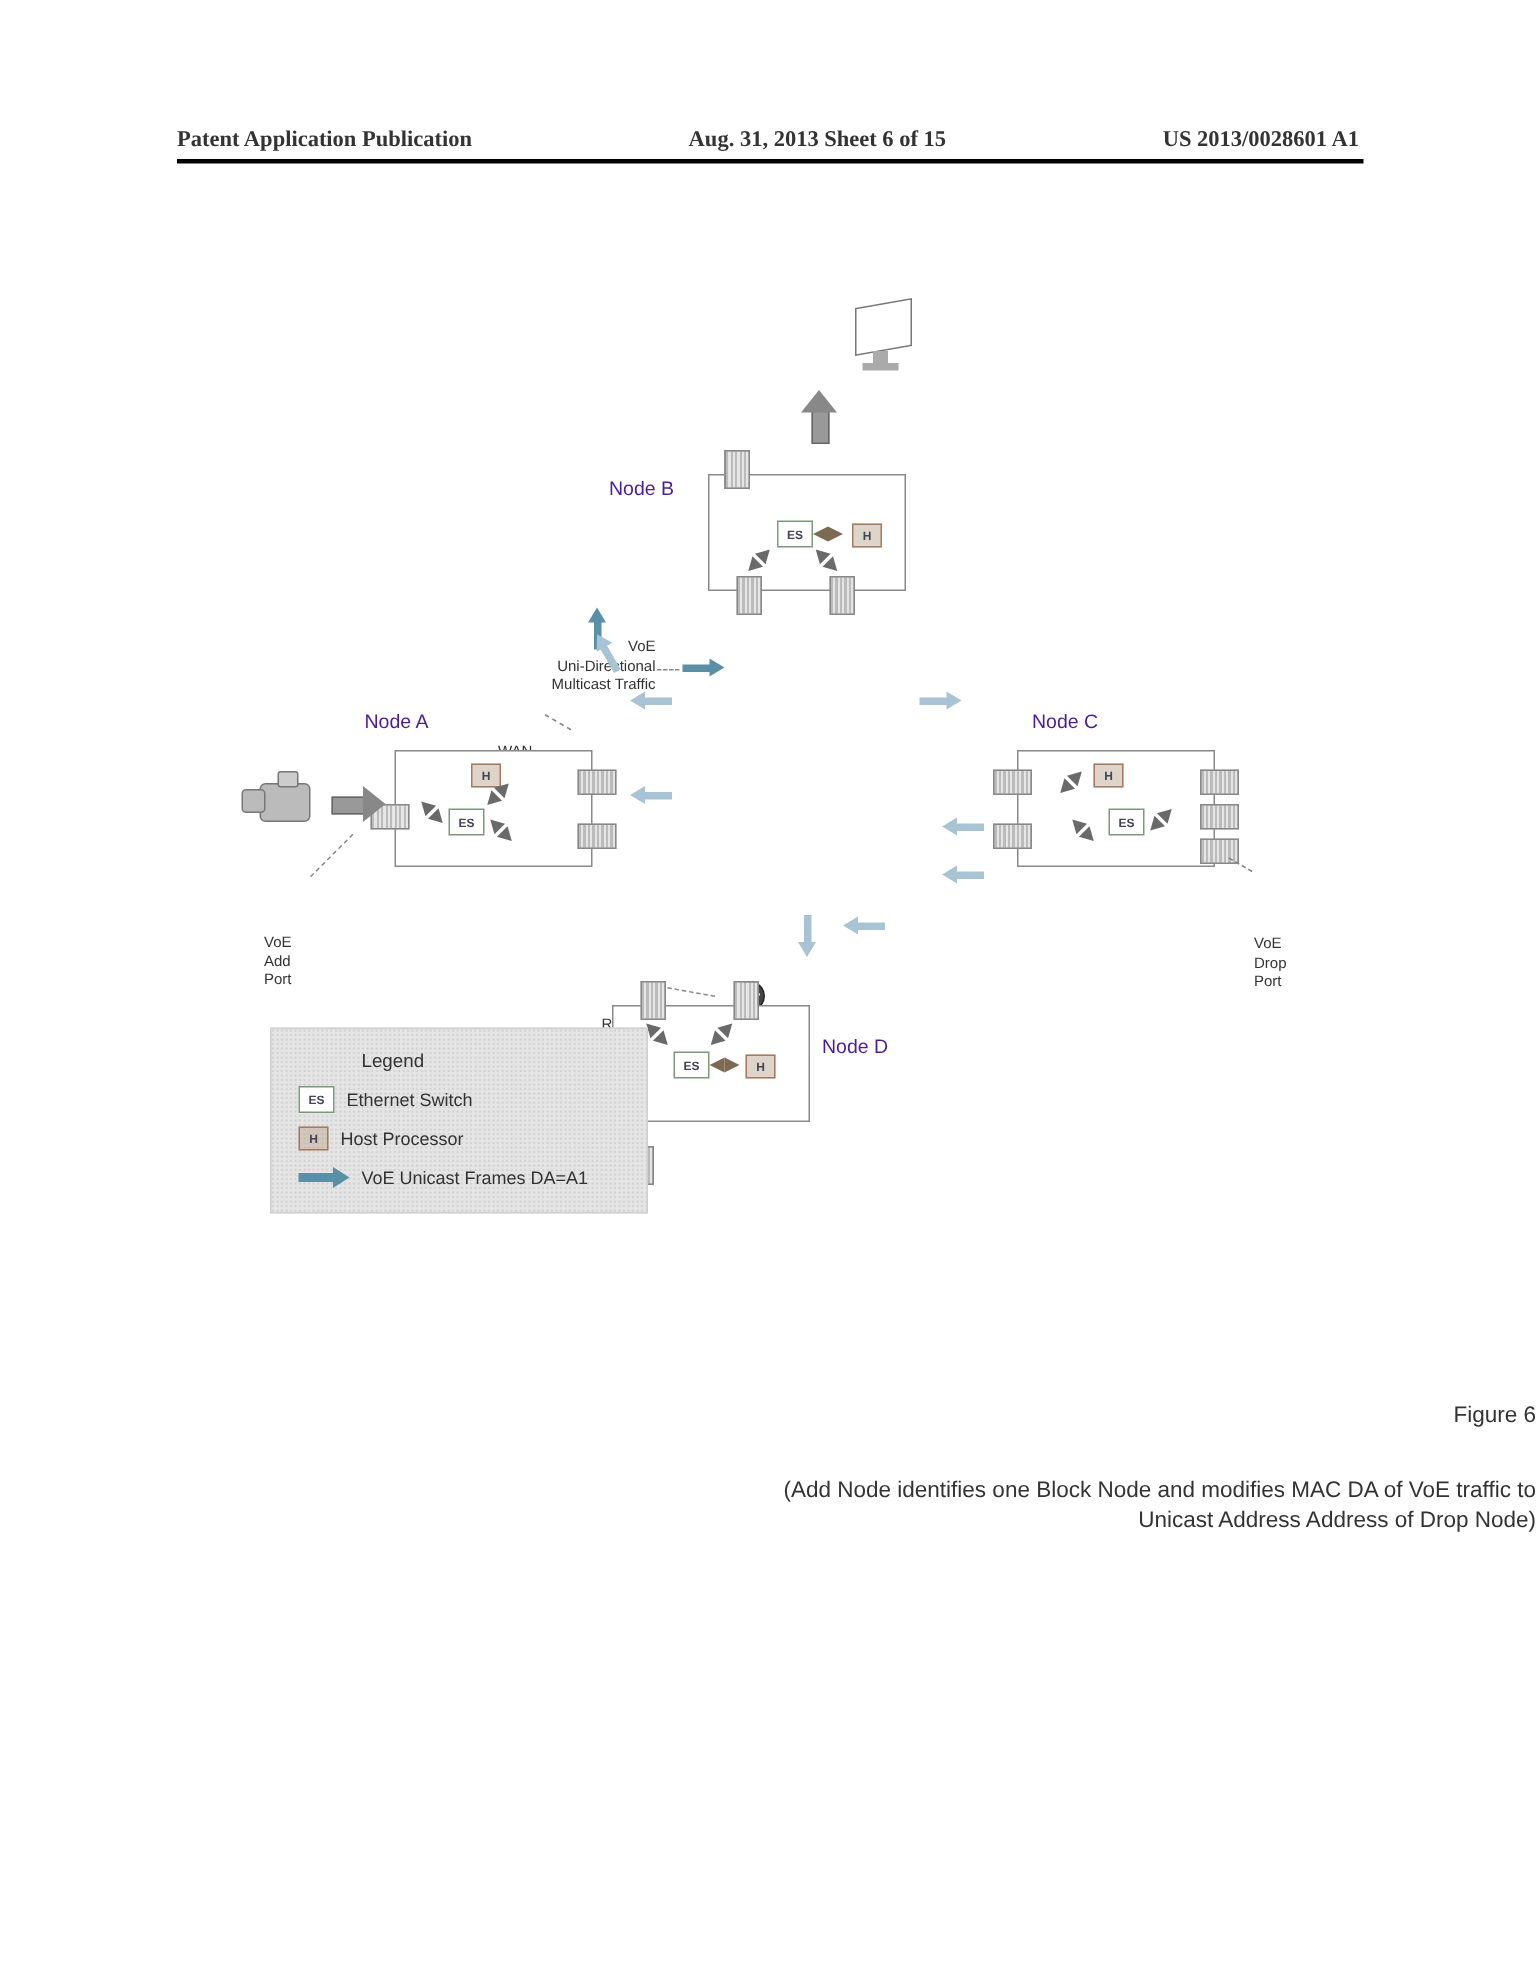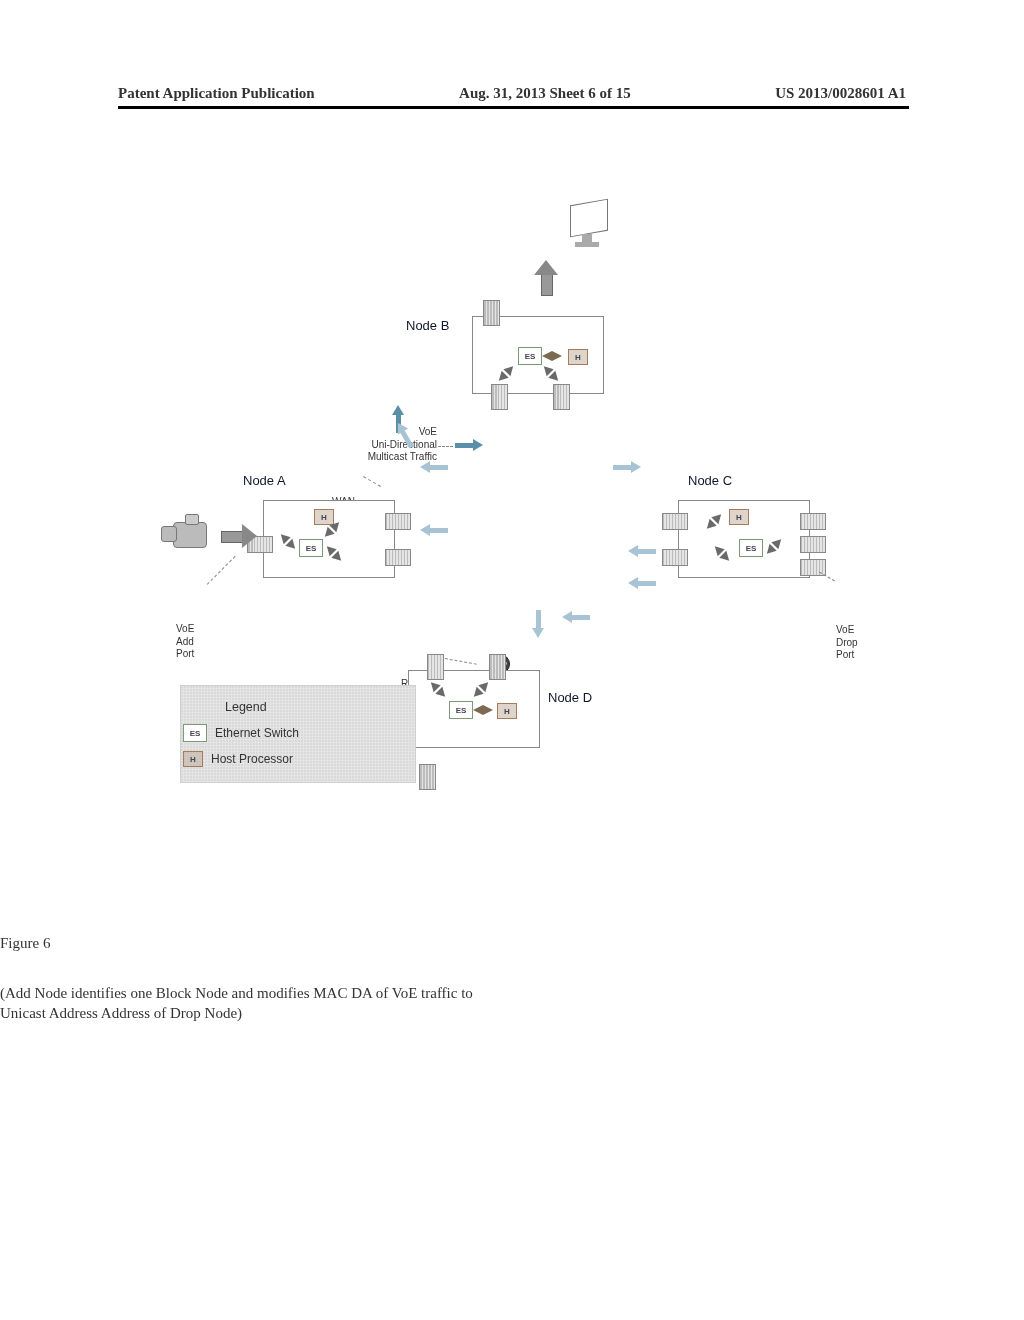--- a/index.html
+++ b/index.html
@@ -80,43 +80,43 @@
     font-size: 8px;
     font-weight: bold;
     display: flex;
     align-items: center;
     justify-content: center;
     color: #445;
   }
   .label {
     position: absolute;
     font-size: 13px;
-    color: #0f172a;
+    color: #4c1d95;
   }
   .small-label {
     position: absolute;
     font-size: 10px;
     color: #333;
     line-height: 1.25;
     margin-top: 36px;
   }
   .caption {
     position: absolute;
     width: 100%;
-    text-align: left;
+    text-align: right;
     font-size: 15px;
-    font-family: Liberation Serif, serif;
+    font-family: Liberation Sans, sans-serif;
   }
   .legend {
     position: absolute;
     background: #e5e5e5;
     background-image: radial-gradient(circle at 1px 1px, #d0d0d0 0.5px, transparent 1px);
     background-size: 3px 3px;
     border: 1px solid #cfcfcf;
-    padding: 8px 12px 10px 2px;
+    padding: 8px 12px 10px 18px;
   }
   .legend-row {
     display: flex;
     align-items: center;
     gap: 8px;
     height: 26px;
     font-size: 12px;
   }
   .legend-row .es-box, .legend-row .h-box {
     position: static;
@@ -420,19 +420,23 @@
           <span>ES</span>
         </div>
       <span>Ethernet Switch</span>
     </div>
     <div class="legend-row">
       <div class="h-box">
           <span>H</span>
         </div>
       <span>Host Processor</span>
     </div>
+    <div class="legend-row">
+      <div class="arrow" style="--ac:#5a8fa8;"></div>
+      <span>VoE Unicast Frames DA=A1</span>
+    </div>
   </div>
 
 </div>
 
 <div class="caption" style="top:935px;">Figure 6</div>
 <div class="caption" style="top:985px;">(Add Node identifies one Block Node and modifies MAC DA of VoE traffic to</div>
 <div class="caption" style="top:1005px;">Unicast Address Address of Drop Node)</div>
 
 </body></html>

